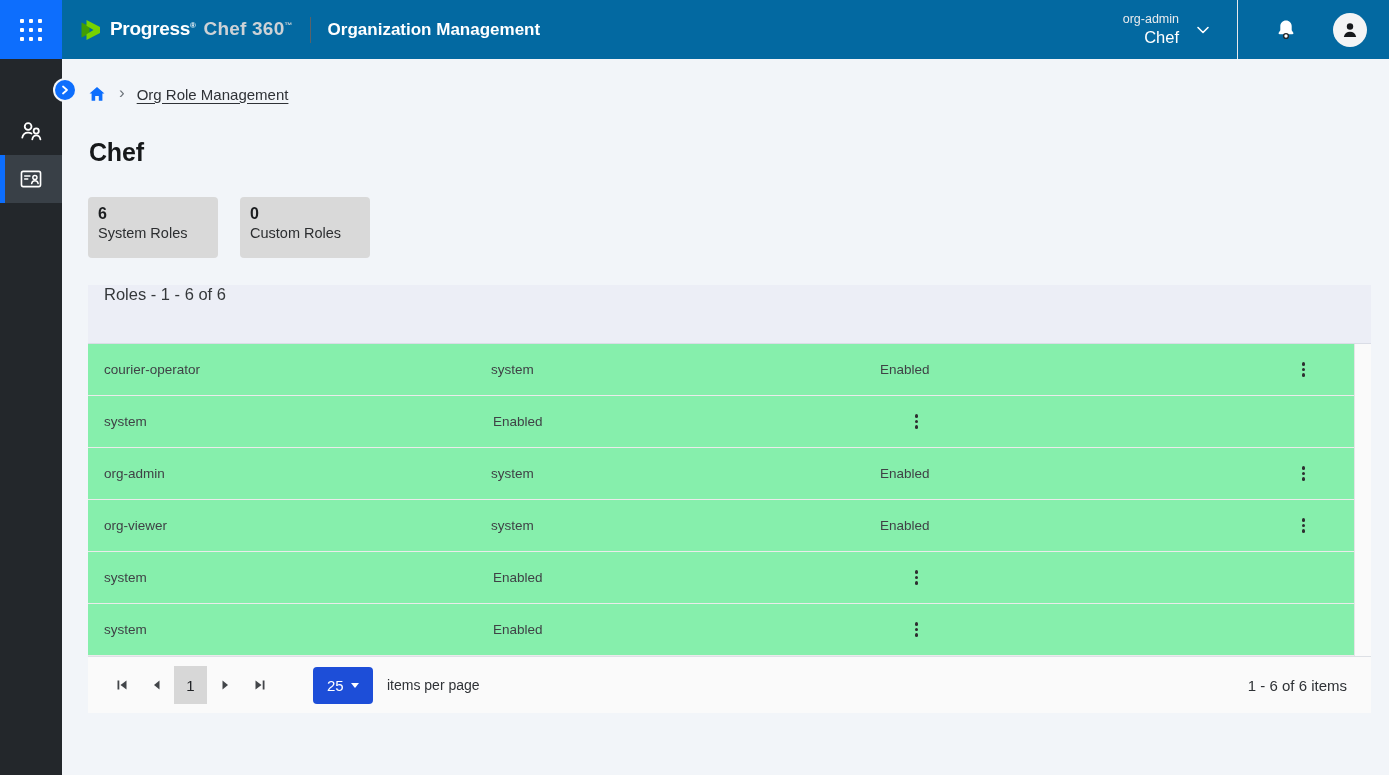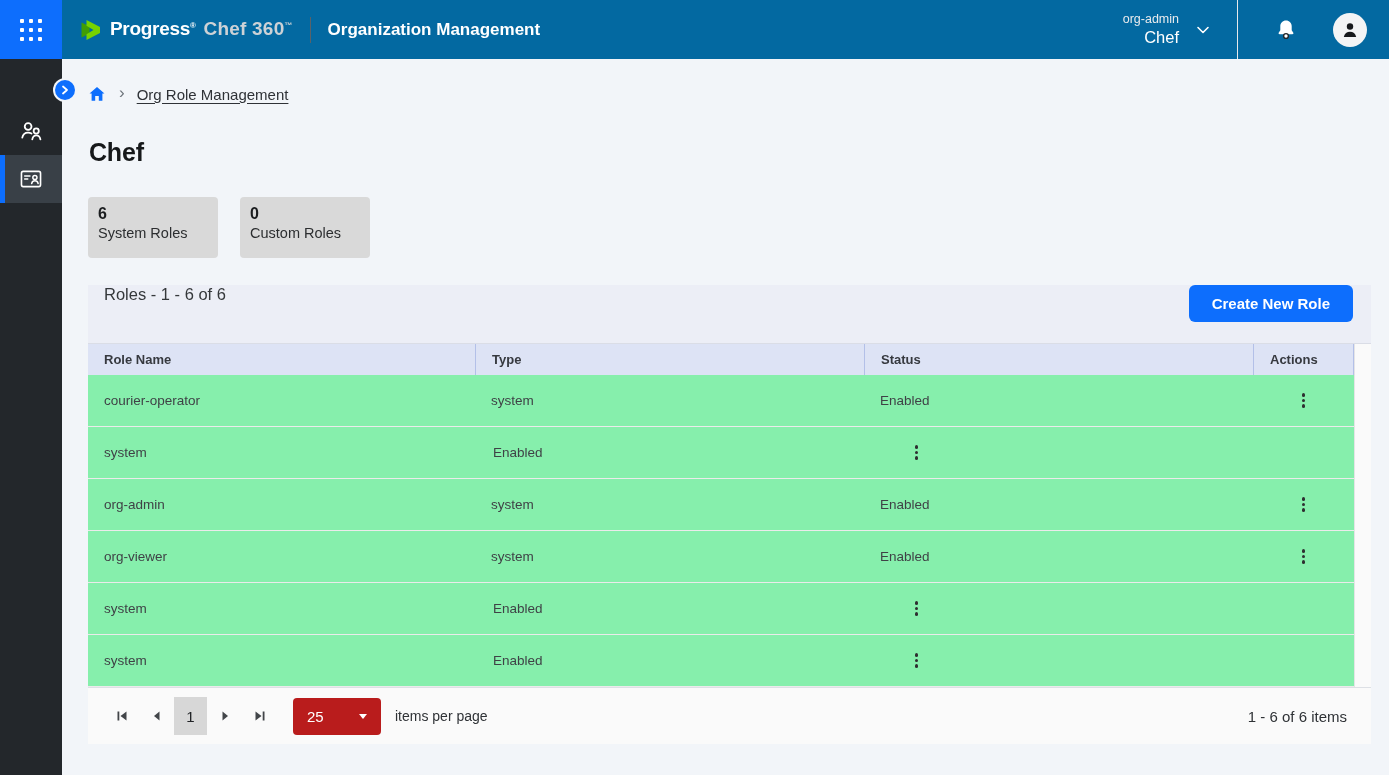--- a/index.html
+++ b/index.html
@@ -75,21 +75,21 @@
   .row { display:flex; height:52px; background:#86efac; border-bottom:1px solid #ebebeb; align-items:center; }
   .cell { font-size:13.5px; color:#3f4246; padding-left:16px; }
   .cell.c-actions { display:flex; justify-content:center; padding-left:0; }
   .kebab { width:28px; height:28px; border:none; background:transparent; display:flex; flex-direction:column; align-items:center; justify-content:center; gap:2px; cursor:pointer; }
   .kebab i { width:3.5px; height:3.5px; background:#2e2e30; border-radius:50%; }
 
   
   .pager { height:57px; background:#fafafa; border-top:1px solid #dde0e5; display:flex; align-items:center; padding:0 24px 0 16px; }
   .pg-btn { width:35px; height:34px; background:transparent; border:none; display:flex; align-items:center; justify-content:center; cursor:pointer; }
   .pg-num { width:33px; height:38px; background:#d7d7d7; border:none; font-family:inherit; font-size:15px; color:#212326; display:flex; align-items:center; justify-content:center; cursor:pointer; }
-  .page-size { margin-left:16px; width:88px; height:37px; background:#b91c1c; border-radius:4px; display:flex; align-items:center; padding:0 12px 0 14px; cursor:pointer; }
+  .page-size { margin-left:36px; width:60px; height:37px; background:#1d4ed8; border-radius:4px; display:flex; align-items:center; padding:0 12px 0 14px; cursor:pointer; }
   .page-size-value { color:#fff; font-size:15px; }
   .page-size svg { margin-left:auto; }
   .pg-label { margin-left:14px; font-size:14px; color:#2f3236; }
   .pg-range { margin-left:auto; font-size:15px; color:#2f3236; }
 </style>
 </head>
 <body>
 
 <header class="topbar">
   <div class="app-launcher">
@@ -192,31 +192,24 @@
     <div class="stat-card">
       <div class="stat-value">0</div>
       <div class="stat-label">Custom Roles</div>
     </div>
   </div>
 
   <section class="table-card">
 
     <div class="grid-toolbar">
       <span class="grid-title">Roles - 1 - 6 of 6</span>
-      <button class="create-btn">Create New Role</button>
     </div>
 
     <div class="grid-wrap">
       <div class="grid-body">
-        <div class="hdr-row">
-          <div class="hdr-cell c-name">Role Name</div>
-          <div class="hdr-cell c-type">Type</div>
-          <div class="hdr-cell c-status">Status</div>
-          <div class="hdr-cell c-actions">Actions</div>
-        </div>
 
         <div class="row">
           <div class="cell c-name">courier-operator</div>
           <div class="cell c-type">system</div>
           <div class="cell c-status">Enabled</div>
           <div class="cell c-actions">
               <button class="kebab">
                 <i></i>
                 <i></i>
                 <i></i>

